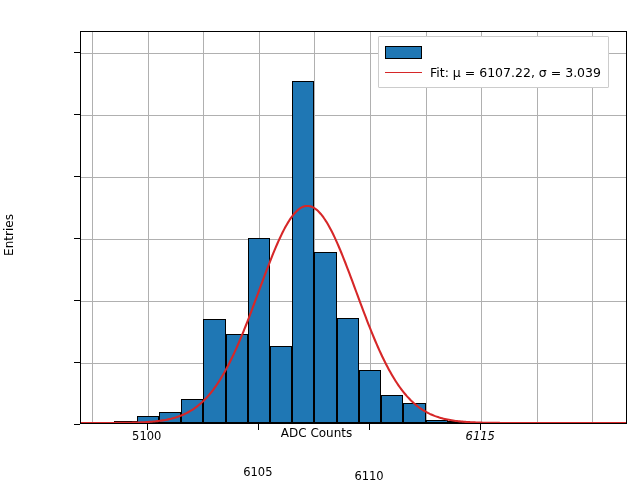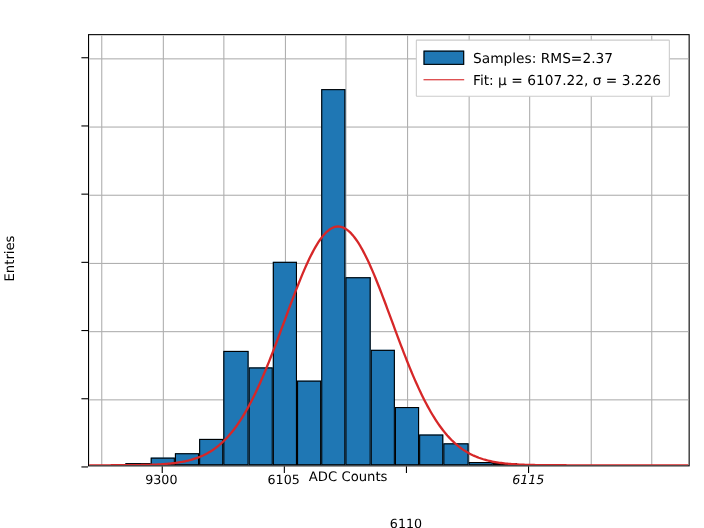--- a/index.html
+++ b/index.html
@@ -133,36 +133,35 @@
       <div class="ytick-mark" style="top: 424px;"></div>
       <div class="ytick-mark" style="top: 362.013px;"></div>
       <div class="ytick-mark" style="top: 300.025px;"></div>
       <div class="ytick-mark" style="top: 238.038px;"></div>
       <div class="ytick-mark" style="top: 176.05px;"></div>
       <div class="ytick-mark" style="top: 114.063px;"></div>
       <div class="ytick-mark" style="top: 52.0757px;"></div>
     </div>
   <div id="xticks">
       <div class="xtick-mark" style="left: 146.707px;"></div>
-      <div class="xtick-label" style="left: 146.707px;">9300</div>
+      <div class="xtick-label" style="left: 146.707px;">5100</div>
       <div class="xtick-mark" style="left: 257.886px;"></div>
-      <div class="xtick-label" style="left: 257.886px;">6105</div>
+      <div class="xtick-label" style="left: 257.886px; margin-top: 36px;">6105</div>
       <div class="xtick-mark" style="left: 369.065px;"></div>
       <div class="xtick-label" style="left: 369.065px; margin-top: 40px;">6110</div>
       <div class="xtick-mark" style="left: 480.244px;"></div>
       <div class="xtick-label" style="left: 480.244px; font-style: italic;">6115</div>
     </div>
 
   <div id="xlabel">ADC Counts</div>
   <div id="ylabel">Entries</div>
 
   <div id="legend">
     <div class="legend-row">
       <span class="legend-swatch-patch"></span>
-      <span class="legend-text">Samples: RMS=2.37</span>
     </div>
     <div class="legend-row">
       <span class="legend-swatch-line"></span>
-      <span class="legend-text">Fit: μ = 6107.22, σ = 3.226</span>
+      <span class="legend-text">Fit: μ = 6107.22, σ = 3.039</span>
     </div>
   </div>
 
 </div>
 
 </body></html>

